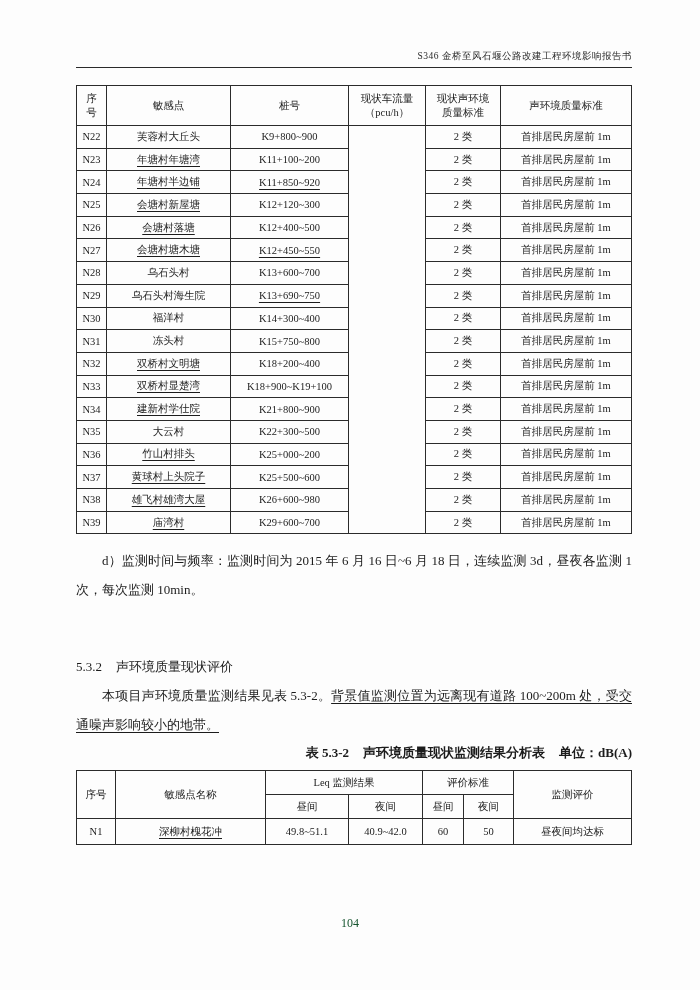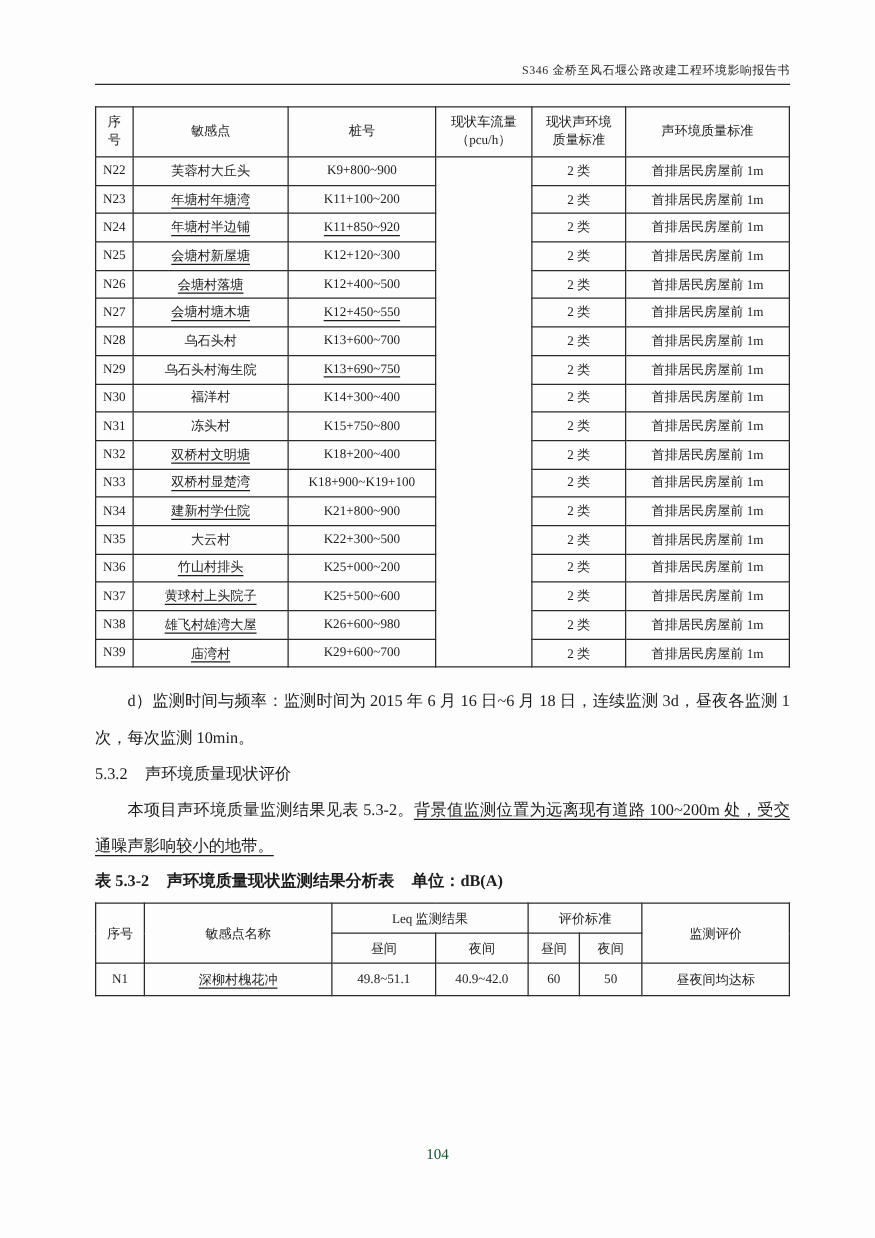--- a/index.html
+++ b/index.html
@@ -28,26 +28,26 @@
     padding: 0 2px;
     overflow: hidden; white-space: nowrap;
   }
   .t1 thead th { height: 40px; line-height: 13.5px; }
   .t1 tbody td { height: 22.7px; }
   .u { text-decoration: underline; text-underline-offset: 3px; }
 
   
   .bodytext { margin-top: 12px; font-size: 13px; line-height: 29px; text-align: justify; word-break: break-all; }
   .para { text-indent: 2em; }
-  .section-heading { font-size: 13px; line-height: 29px; }
+  .section-heading { font-size: 13px; line-height: 29px; margin-top: 48px; }
   .h-gap, .cap-gap { display: inline-block; width: 14px; }
   sub.aeq { font-size: 8.5px; vertical-align: -2px; }
 
   
-  .caption { margin-top: 4px; text-align: left; font-weight: bold; font-size: 13px; line-height: 20px; }
+  .caption { margin-top: 4px; text-align: right; font-weight: bold; font-size: 13px; line-height: 20px; }
 
   
   .t2 { margin-top: 7px; }
   .t2 th, .t2 td {
     border: 1px solid #2b2b2b;
     text-align: center; vertical-align: middle;
     font-size: 10.5px; font-weight: normal;
     padding: 0 2px; white-space: nowrap; overflow: hidden;
   }
   .t2 thead tr th { height: 24px; }

